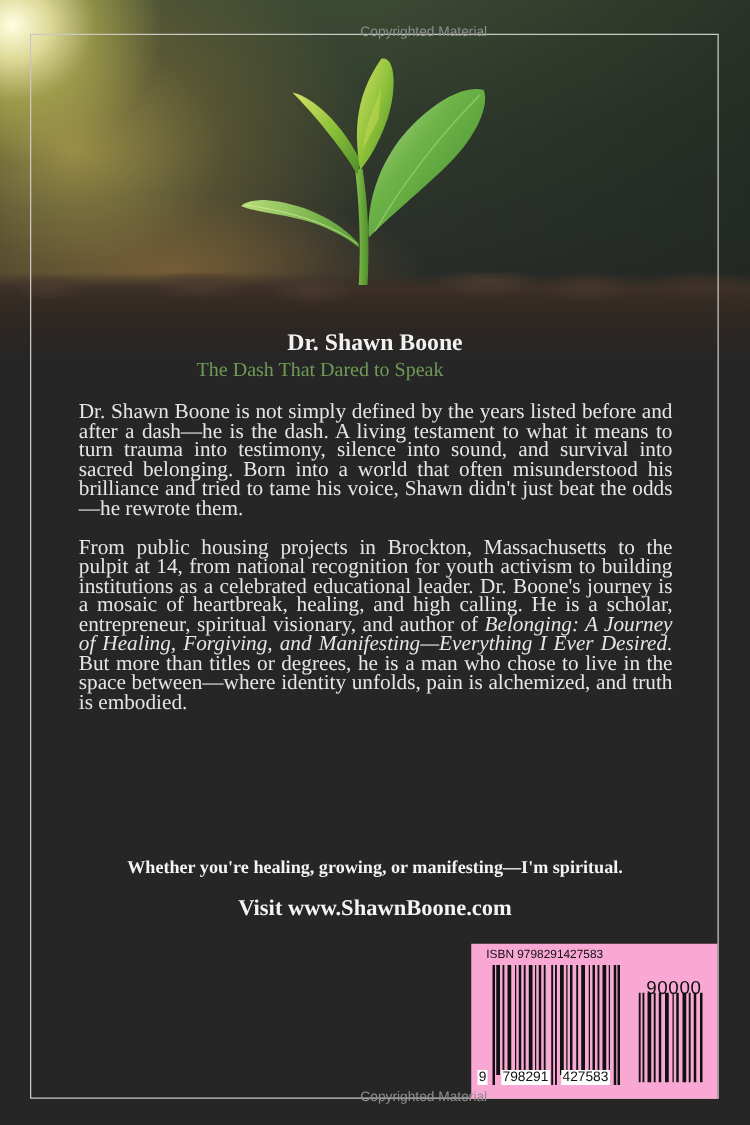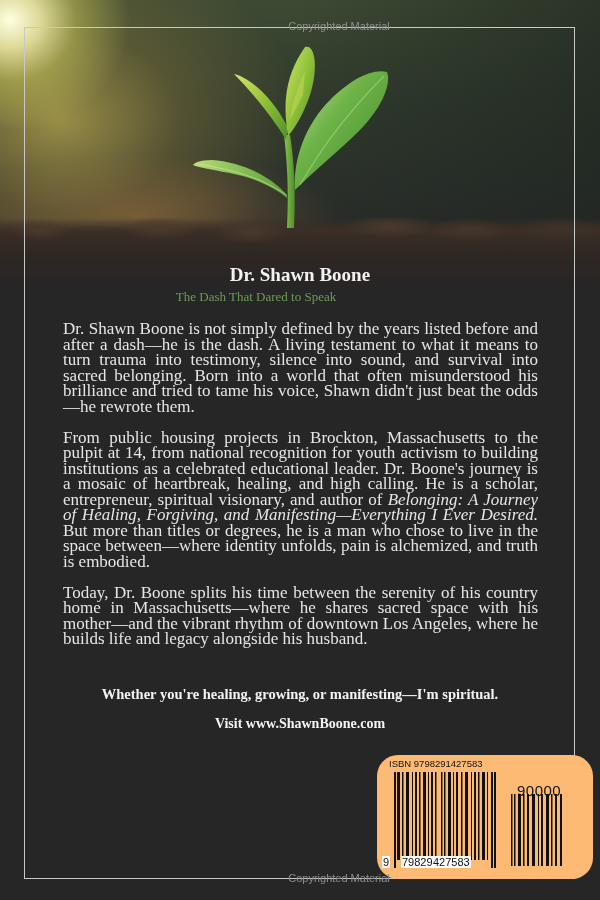--- a/index.html
+++ b/index.html
@@ -23,27 +23,27 @@
       radial-gradient(ellipse 40px 12px at 560px 10px, #3f3229 0%, rgba(0,0,0,0) 100%),
       linear-gradient(180deg, rgba(60,46,36,0) 0%, #3b2f27 18%, #2f2722 50%, #262626 100%);
   }
   .plant { position: absolute; left: 0; top: 0; }
   .frame { position: absolute; left: 24px; top: 27px; width: 551px; height: 852px; border: 1px solid #c9c9c4; box-sizing: border-box; pointer-events: none; }
   .watermark { position: absolute; left: 0; width: 600px; text-align: center; font-family: "Liberation Sans", "DejaVu Sans", sans-serif; font-size: 11px; color: #8e8e8e; letter-spacing: 0; padding-left: 39px; }
   .watermark span { background: transparent; padding: 0 2px; }
   .wm-top { top: 20px; }
   .wm-bot { top: 872px; }
   .author { position: absolute; left: 0; width: 600px; top: 264px; text-align: center; color: #f2f2f2; font-size: 19px; line-height: 22px; font-weight: bold; }
-  .subtitle { position: absolute; left: 0; width: 512px; top: 286px; text-align: center; color: #6f9a55; font-size: 13px; line-height: 22px; }
+  .subtitle { position: absolute; left: 0; width: 512px; top: 286px; text-align: center; color: #6f9a55; font-size: 16px; line-height: 22px; }
   .body { position: absolute; left: 63px; width: 475px; top: 321px; color: #e6e6e6; font-size: 17px; line-height: 15.5px; text-align: justify; }
   .body p { margin: 0 0 15.5px 0; }
   .body em { font-style: italic; }
   .tagline { position: absolute; left: 0; width: 600px; top: 686px; text-align: center; color: #f4f4f4; font-size: 14.5px; font-weight: bold; }
-  .visit { position: absolute; left: 0; width: 600px; top: 716px; text-align: center; color: #f4f4f4; font-size: 14px; font-weight: bold; }
-  .barcode-box { position: absolute; left: 377px; top: 755px; width: 216px; height: 124px; background: #fdba74; box-sizing: border-box; border-radius: 21px; }
+  .visit { position: absolute; left: 0; width: 600px; top: 716px; text-align: center; color: #f4f4f4; font-size: 18px; font-weight: bold; }
+  .barcode-box { position: absolute; left: 377px; top: 755px; width: 197px; height: 124px; background: #f9a8d4; box-sizing: border-box; }
   .isbn-label { position: absolute; left: 12px; top: 3px; font-family: "Liberation Sans", "DejaVu Sans", sans-serif; font-size: 9.5px; color: #111; }
   .price { position: absolute; left: 140px; top: 27px; font-family: "Liberation Sans", "DejaVu Sans", sans-serif; font-size: 15px; color: #111; letter-spacing: 0.5px; }
   .bars-main { position: absolute; left: 15px; top: 17px; }
   .bars-addon { position: absolute; left: 133px; top: 39px; }
   .digits { position: absolute; top: 101px; font-family: "Liberation Sans", "DejaVu Sans", sans-serif; font-size: 11px; color: #111; background:#fff; line-height: 12px; padding: 0 1px; }
 </style>
 </head>
 <body>
 
 <div class="cover">
@@ -90,21 +90,20 @@
   <div class="frame"></div>
 
   <div class="watermark wm-top"><span>Copyrighted Material</span></div>
 
   <div class="author">Dr. Shawn Boone</div>
   <div class="subtitle">The Dash That Dared to Speak</div>
 
   <div class="body">
     <p>Dr. Shawn Boone is not simply defined by the years listed before and after a dash—he is the dash. A living testament to what it means to turn trauma into testimony, silence into sound, and survival into sacred belonging. Born into a world that often misunderstood his brilliance and tried to tame his voice, Shawn didn't just beat the odds—he rewrote them.</p>
     <p><span>From public housing projects in Brockton, Massachusetts to the pulpit at 14, from national recognition for youth activism to building institutions as a celebrated educational leader. Dr. Boone's journey is a mosaic of heartbreak, healing, and high calling. He is a scholar, entrepreneur, spiritual visionary, and author of </span><em>Belonging: A Journey of Healing, Forgiving, and Manifesting—Everything I Ever Desired.</em><span> But more than titles or degrees, he is a man who chose to live in the space between—where identity unfolds, pain is alchemized, and truth is embodied.</span></p>
-    <p>Today, Dr. Boone splits his time between the serenity of his country home in Massachusetts—where he shares sacred space with his mother—and the vibrant rhythm of downtown Los Angeles, where he builds life and legacy alongside his husband.</p>
   </div>
 
   <div class="tagline">Whether you're healing, growing, or manifesting—I'm spiritual.</div>
   <div class="visit">Visit www.ShawnBoone.com</div>
 
   <div class="barcode-box">
     <div class="isbn-label">ISBN 9798291427583</div>
     <svg class="bars-main" width="108" height="96" viewBox="0 0 108 96">
       <g fill="#111">
         <rect x="2" y="0" width="2" height="96"></rect>
@@ -146,18 +145,18 @@
         <rect x="31" y="0" width="2" height="72"></rect>
         <rect x="36" y="0" width="3" height="72"></rect>
         <rect x="41" y="0" width="1.5" height="72"></rect>
         <rect x="45" y="0" width="2" height="72"></rect>
         <rect x="50" y="0" width="2" height="72"></rect>
       </g>
     </svg>
     <div class="price">90000</div>
     <div class="digits" style="left:5px;">9</div>
     <div class="digits" style="left:24px;">798291</div>
-    <div class="digits" style="left:55px;">427583</div>
+    <div class="digits" style="left:72px;">427583</div>
   </div>
 
   <div class="watermark wm-bot"><span>Copyrighted Material</span></div>
 
 </div>
 
 </body></html>

